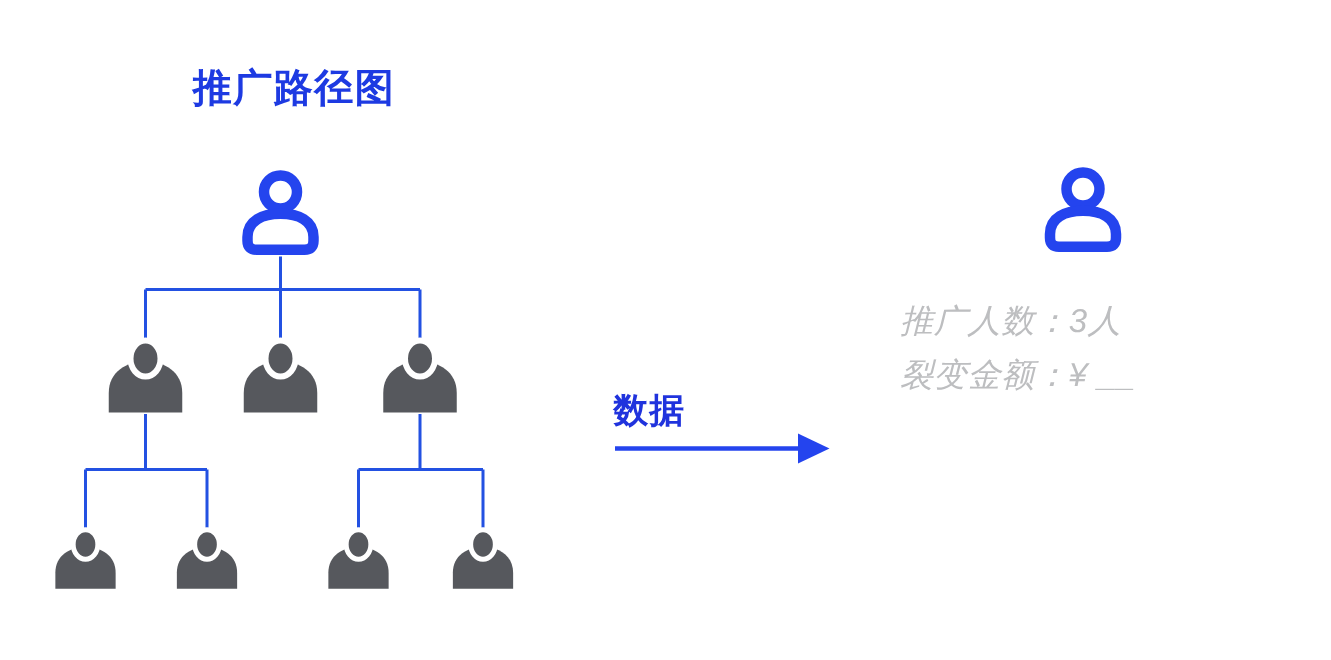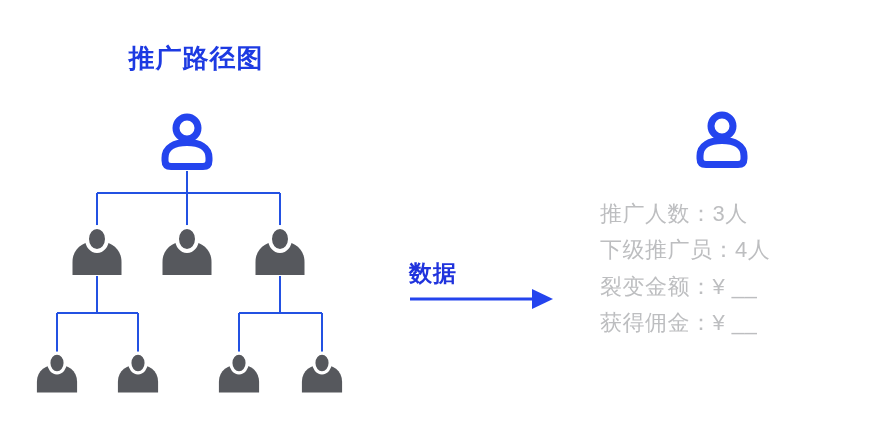--- a/index.html
+++ b/index.html
@@ -43,20 +43,21 @@
   }
   .stats-list {
     position: absolute;
     left: 600px;
     top: 196px;
     font-size: 22px;
     line-height: 36.4px;
     letter-spacing: 0.5px;
     color: #bdbec0;
     white-space: nowrap;
+    font-style: italic;
   }
 </style>
 </head>
 <body>
 
 <div class="canvas">
 
   <svg class="diagram-svg" viewBox="0 0 887 440">
     <defs>
       <g id="pfill">
@@ -92,18 +93,16 @@
     <use href="#poutline" transform="translate(722,143)" stroke="#2444ee"></use>
   </svg>
 
   <div class="panel-title left">推广路径图</div>
 
 
   <div class="arrow-label">数据</div>
 
   <div class="stats-list">
     <div class="stat-line">推广人数：3人</div>
-    <div class="stat-line">下级推广员：4人</div>
     <div class="stat-line">裂变金额：¥ __</div>
-    <div class="stat-line">获得佣金：¥ __</div>
   </div>
 
 </div>
 
 </body></html>

